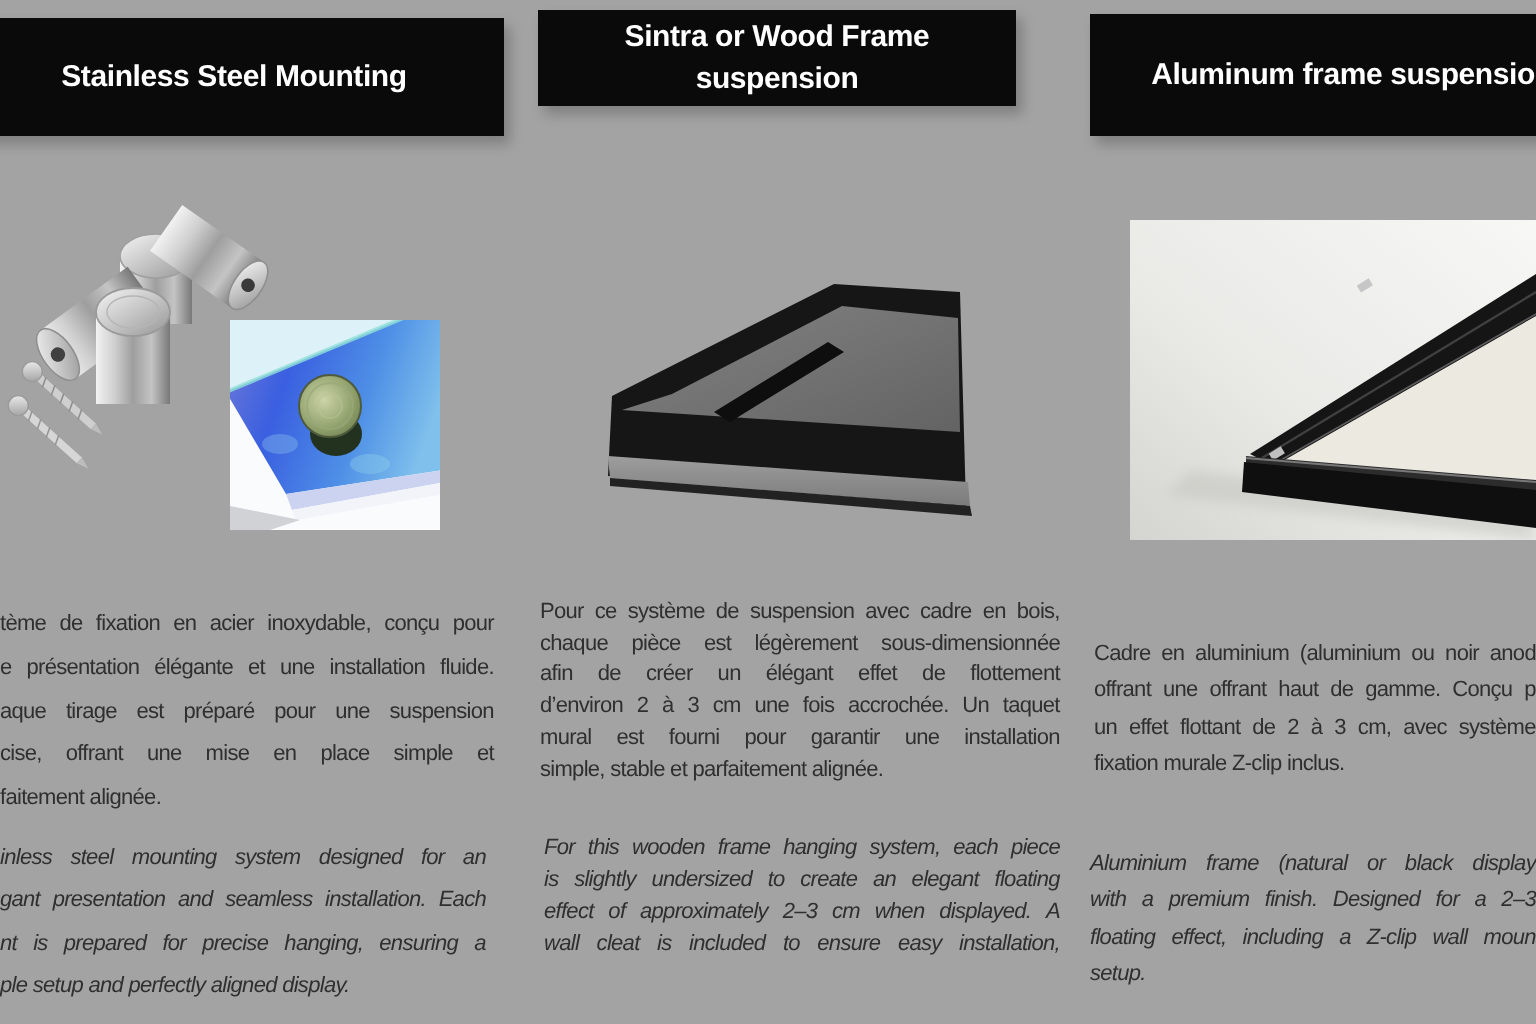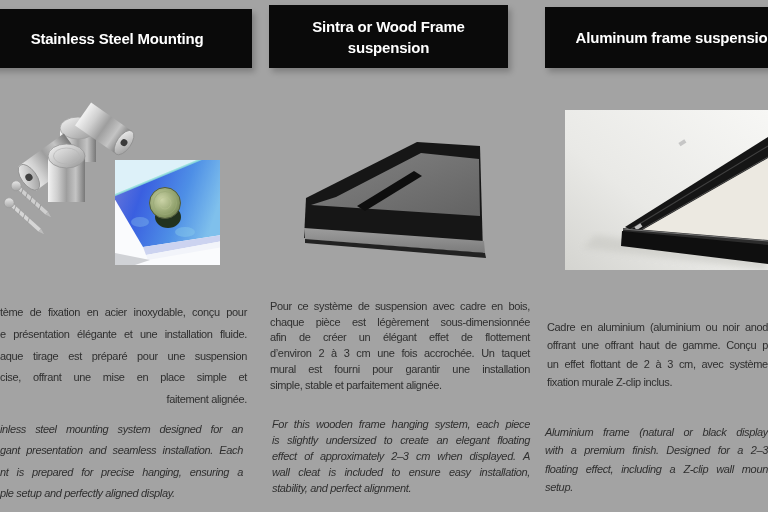--- a/index.html
+++ b/index.html
@@ -4,34 +4,34 @@
 <style>
   html,body{margin:0;padding:0;background:#fff;}
   .page{position:relative;width:768px;height:512px;overflow:hidden;background:#a3a3a3;
         font-family:"Liberation Sans",sans-serif;}
   
   .banner{position:absolute;background:#0a0a0a;color:#fff;
           display:flex;flex-direction:column;align-items:center;justify-content:center;
           font-weight:700;font-size:15px;line-height:21px;letter-spacing:-0.2px;
           text-align:center;box-shadow:3px 4px 6px rgba(0,0,0,.22);}
   .b1{left:-18px;top:9px;width:270px;height:59px;}
-  .b2{left:269px;top:5px;width:239px;height:63px;}
+  .b2{left:269px;top:5px;width:239px;height:48px;}
   .b3{left:545px;top:7px;width:262px;height:61px;}
   
   .photo{position:absolute;}
   .p1{left:0px;top:92px;}
   .p2{left:296px;top:132px;}
   .p3{left:565px;top:110px;}
   
   .para{position:absolute;font-size:11px;letter-spacing:-0.35px;color:#2f2f2f;}
   .para .ln{display:block;white-space:nowrap;}
   .para .ln.j{display:flex;justify-content:space-between;}
   .para .ln span{white-space:pre;}
   .it{font-style:italic;}
-  .fr1{left:0px;top:302px;width:247px;line-height:21.8px;text-align:right;}
+  .fr1{left:0px;top:302px;width:247px;line-height:21.8px;}
   .en1{left:0px;top:419px;width:243px;line-height:21.3px;}
   .fr2{left:270px;top:299px;width:260px;line-height:15.7px;}
   .en2{left:272px;top:417px;width:258px;line-height:15.9px;}
   .fr3{left:547px;top:318px;width:221px;line-height:18.3px;}
   .en3{left:545px;top:423px;width:223px;line-height:18.4px;}
 </style>
 </head>
 <body>
 
 <div class="page">
@@ -336,21 +336,20 @@
       <div class="ln j">
         <span>wall</span>
         <span>cleat</span>
         <span>is</span>
         <span>included</span>
         <span>to</span>
         <span>ensure</span>
         <span>easy</span>
         <span>installation,</span>
       </div>
-      <div class="ln">stability, and perfect alignment.</div>
     </div>
 
   <div class="para fr3">
       <div class="ln j">
         <span>Cadre</span>
         <span>en</span>
         <span>aluminium</span>
         <span>(aluminium</span>
         <span>ou</span>
         <span>noir</span>

